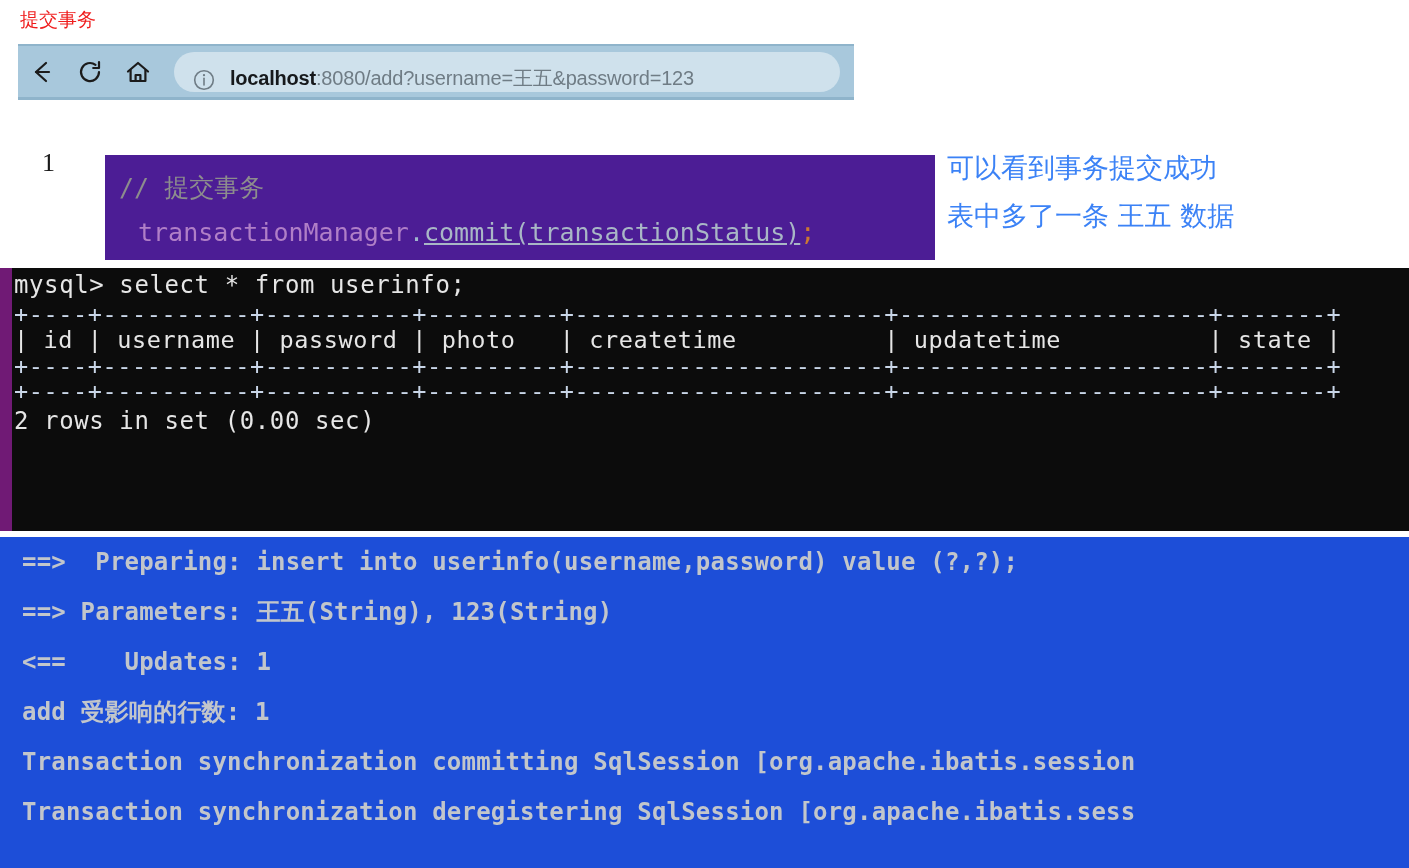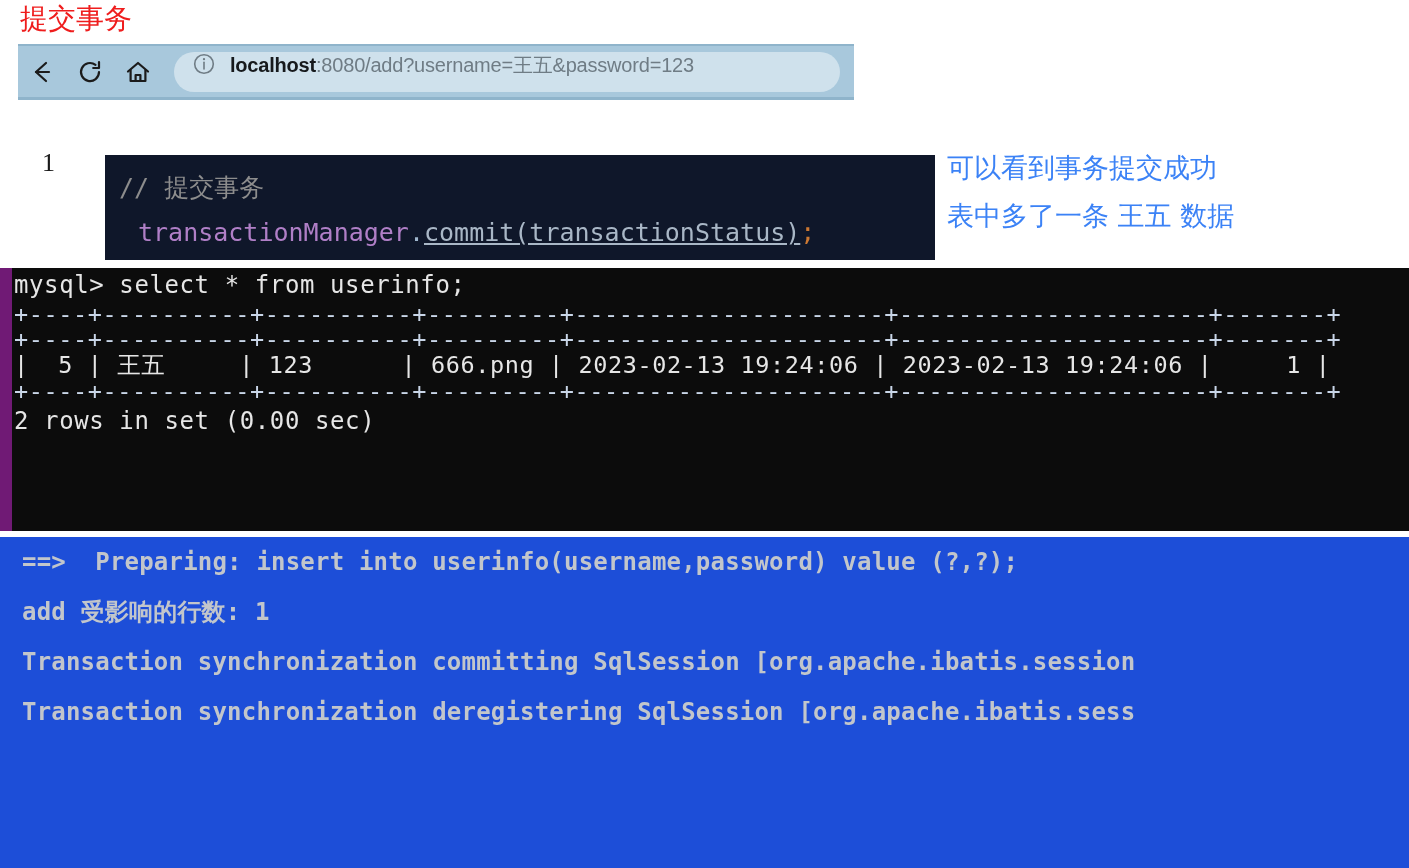--- a/index.html
+++ b/index.html
@@ -7,21 +7,21 @@
     width:1409px;height:868px;
     background:#ffffff;
     font-family:"Liberation Sans", sans-serif;
     overflow:hidden;
     position:relative;
   }
 
   
   #page-title{
     position:absolute;left:20px;top:2px;
-    font-size:28px;line-height:34px;
+    font-size:19px;line-height:34px;
     color:#ef1d1d;
     font-family:"DejaVu Sans", sans-serif;
     white-space:nowrap;
     text-align:right;
   }
 
   
   #browser-bar{
     position:absolute;left:18px;top:44px;
     width:836px;height:56px;
@@ -36,21 +36,21 @@
     display:flex;align-items:center;justify-content:center;
     flex:0 0 auto;
   }
   #browser-bar .navbtn svg{display:block;}
   #url-pill{
     margin-left:12px;
     flex:1 1 auto;
     height:40px;
     background:#cfe1ec;
     border-radius:20px;
-    display:flex;align-items:flex-start;
+    display:flex;align-items:flex-end;
     padding:0 18px;
     margin-right:14px;
     box-sizing:border-box;
   }
   #info-icon{flex:0 0 auto;margin-right:14px;display:flex;align-items:center;}
   #url-text{
     font-size:20px;
     color:#6f7c85;
     white-space:nowrap;
     font-family:"Liberation Sans", sans-serif;
@@ -61,21 +61,21 @@
   
   #code-lineno{
     position:absolute;left:42px;top:147px;
     font-size:26px;line-height:32px;
     color:#1a1a1a;
     font-family:"Liberation Serif", serif;
   }
   #code-block{
     position:absolute;left:105px;top:155px;
     width:830px;height:105px;
-    background:#0f172a;
+    background:#4c1d95;
     box-sizing:border-box;
     padding:10px 0 12px 14px;
     overflow:hidden;
   }
   #code-block .cline{
     font-family:"DejaVu Sans Mono", monospace;
     font-size:25px;
     line-height:45px;
     white-space:pre;
   }
@@ -198,25 +198,27 @@
 </div>
 
 <div id="annotation">
   <div>可以看到事务提交成功</div>
   <div>表中多了一条 王五 数据</div>
 </div>
 
 <div id="mysql-terminal">
   <div class="tline prompt">mysql&gt; select * from userinfo;</div>
   <div class="tline sep">+----+----------+----------+---------+---------------------+---------------------+-------+</div>
+  <div class="tline pad">| id | username | password | photo   | createtime          | updatetime          | state |</div>
   <div class="tline sep">+----+----------+----------+---------+---------------------+---------------------+-------+</div>
-  <div class="tline pad">|  5 | 王五     | 123      | 666.png | 2023-02-13 19:24:06 | 2023-02-13 19:24:06 |     1 |</div>
   <div class="tline sep">+----+----------+----------+---------+---------------------+---------------------+-------+</div>
   <div class="tline prompt">2 rows in set (0.00 sec)</div>
 </div>
 
 <div id="log-console">
   <div class="logline">==&gt;  Preparing: insert into userinfo(username,password) value (?,?);</div>
+  <div class="logline">==&gt; Parameters: 王五(String), 123(String)</div>
+  <div class="logline">&lt;==    Updates: 1</div>
   <div class="logline">add 受影响的行数: 1</div>
   <div class="logline">Transaction synchronization committing SqlSession [org.apache.ibatis.session</div>
   <div class="logline">Transaction synchronization deregistering SqlSession [org.apache.ibatis.sess</div>
   <div id="watermark">CSDN @快到锅里来呀</div>
 </div>
 
 </body></html>

